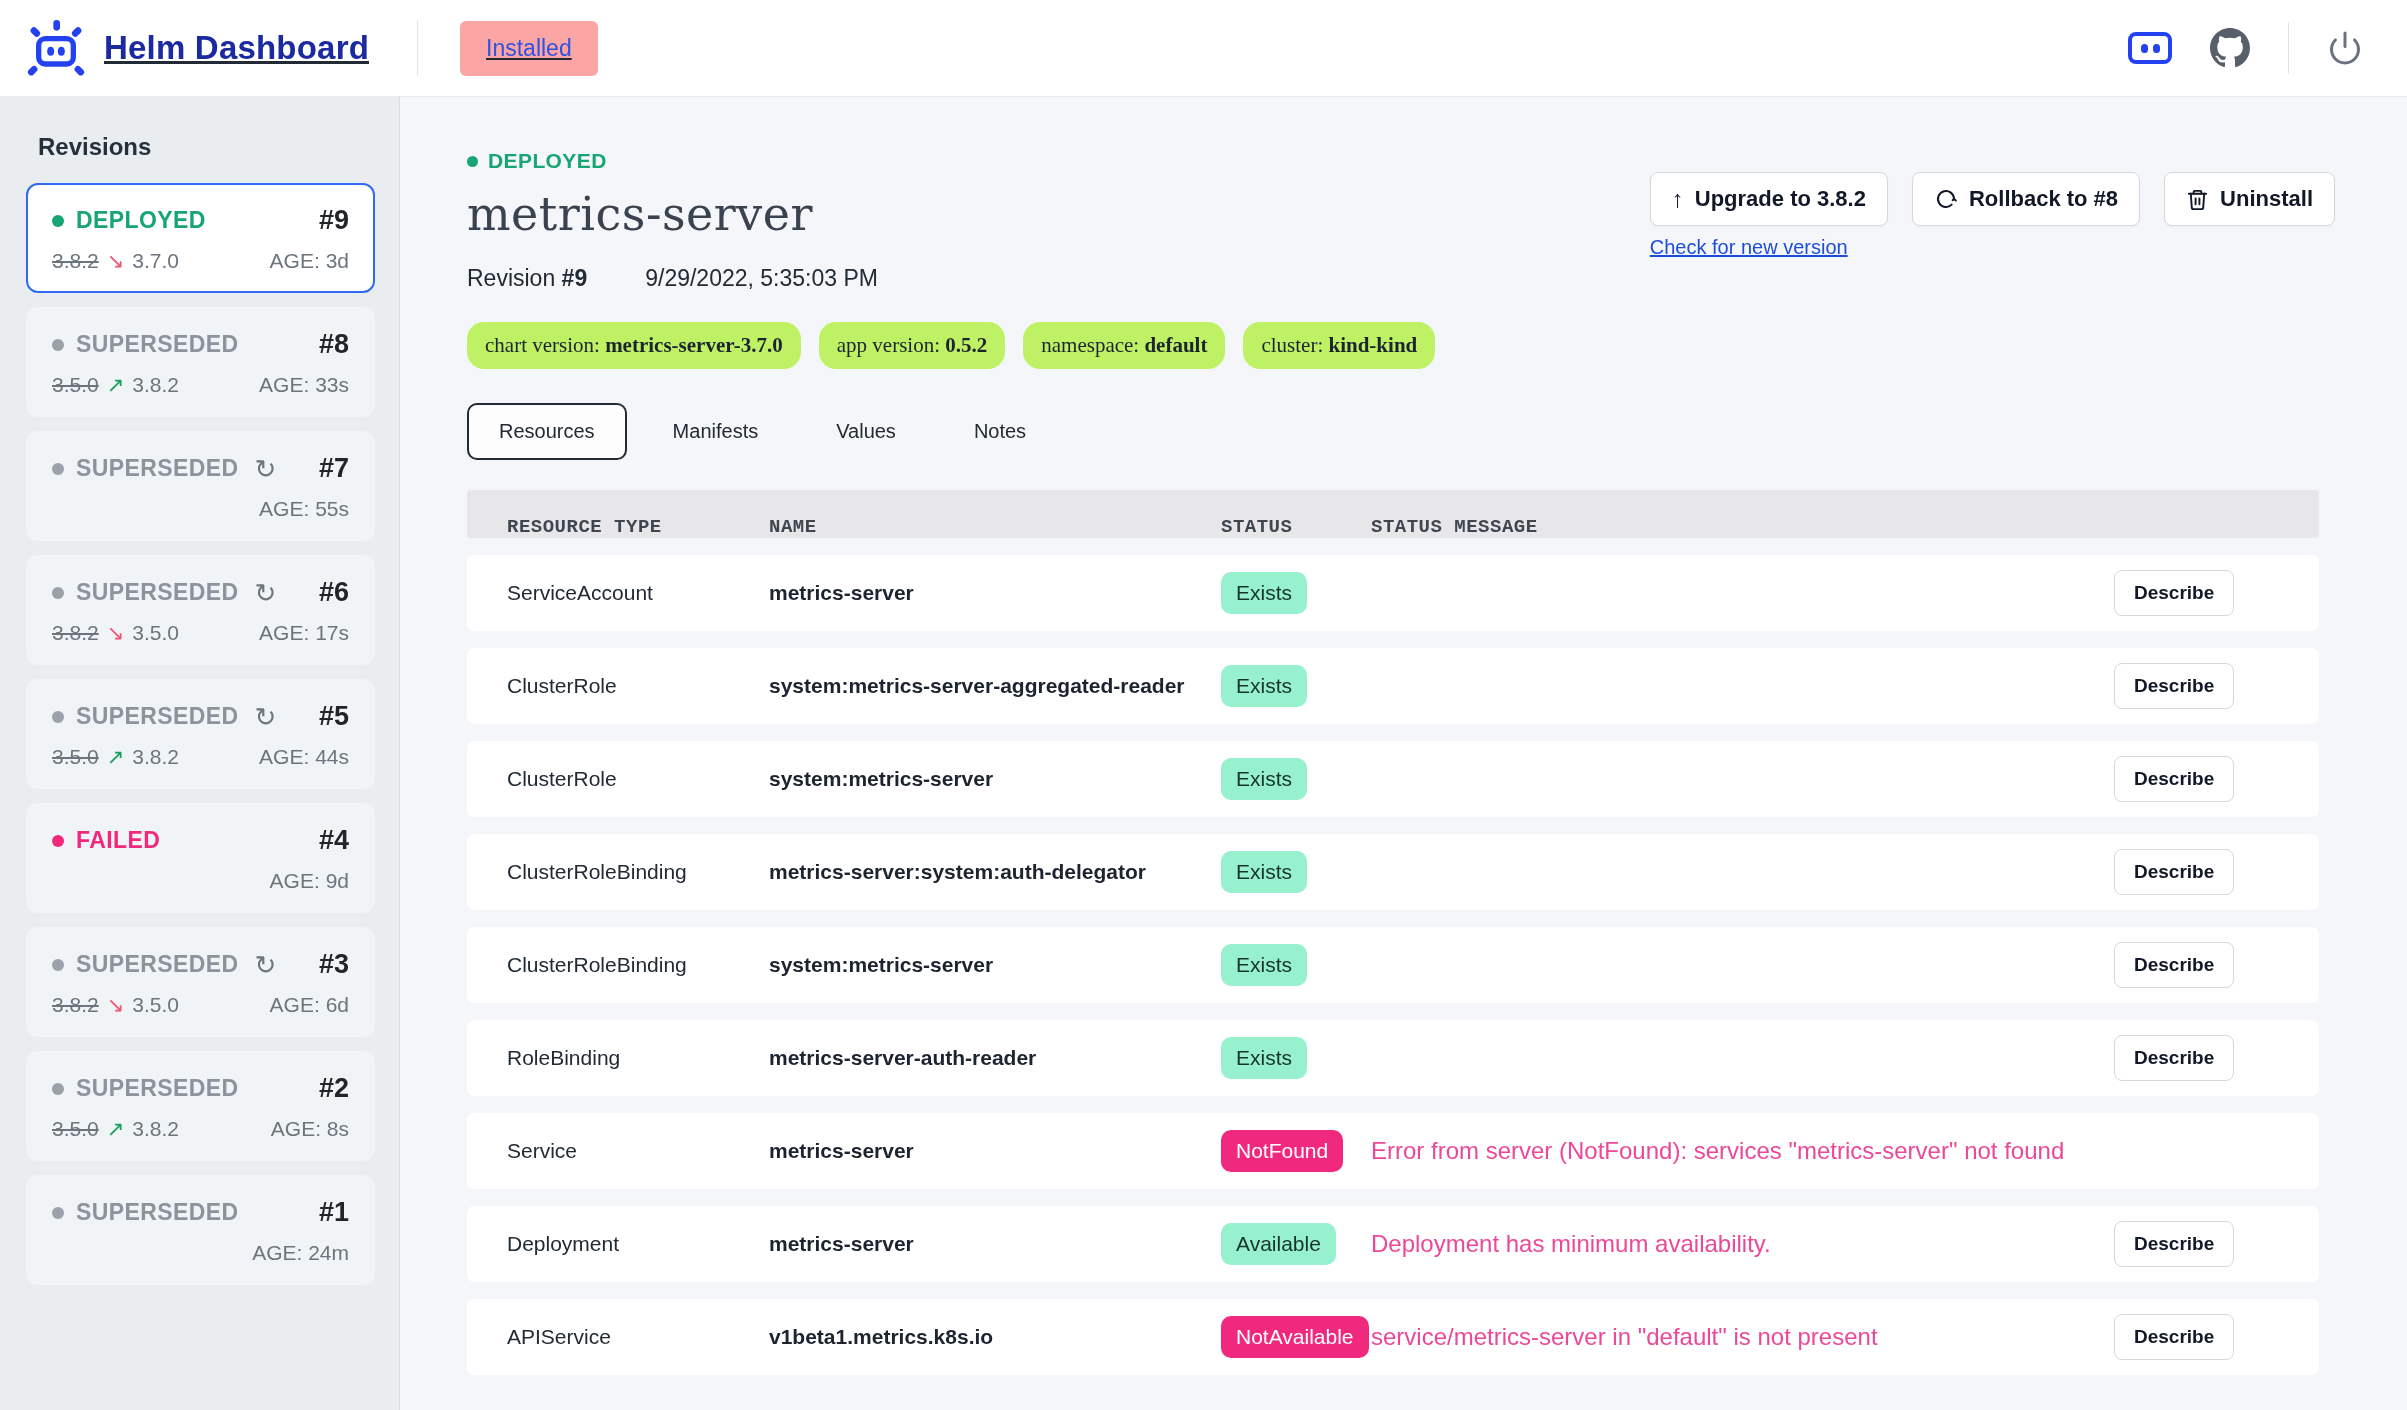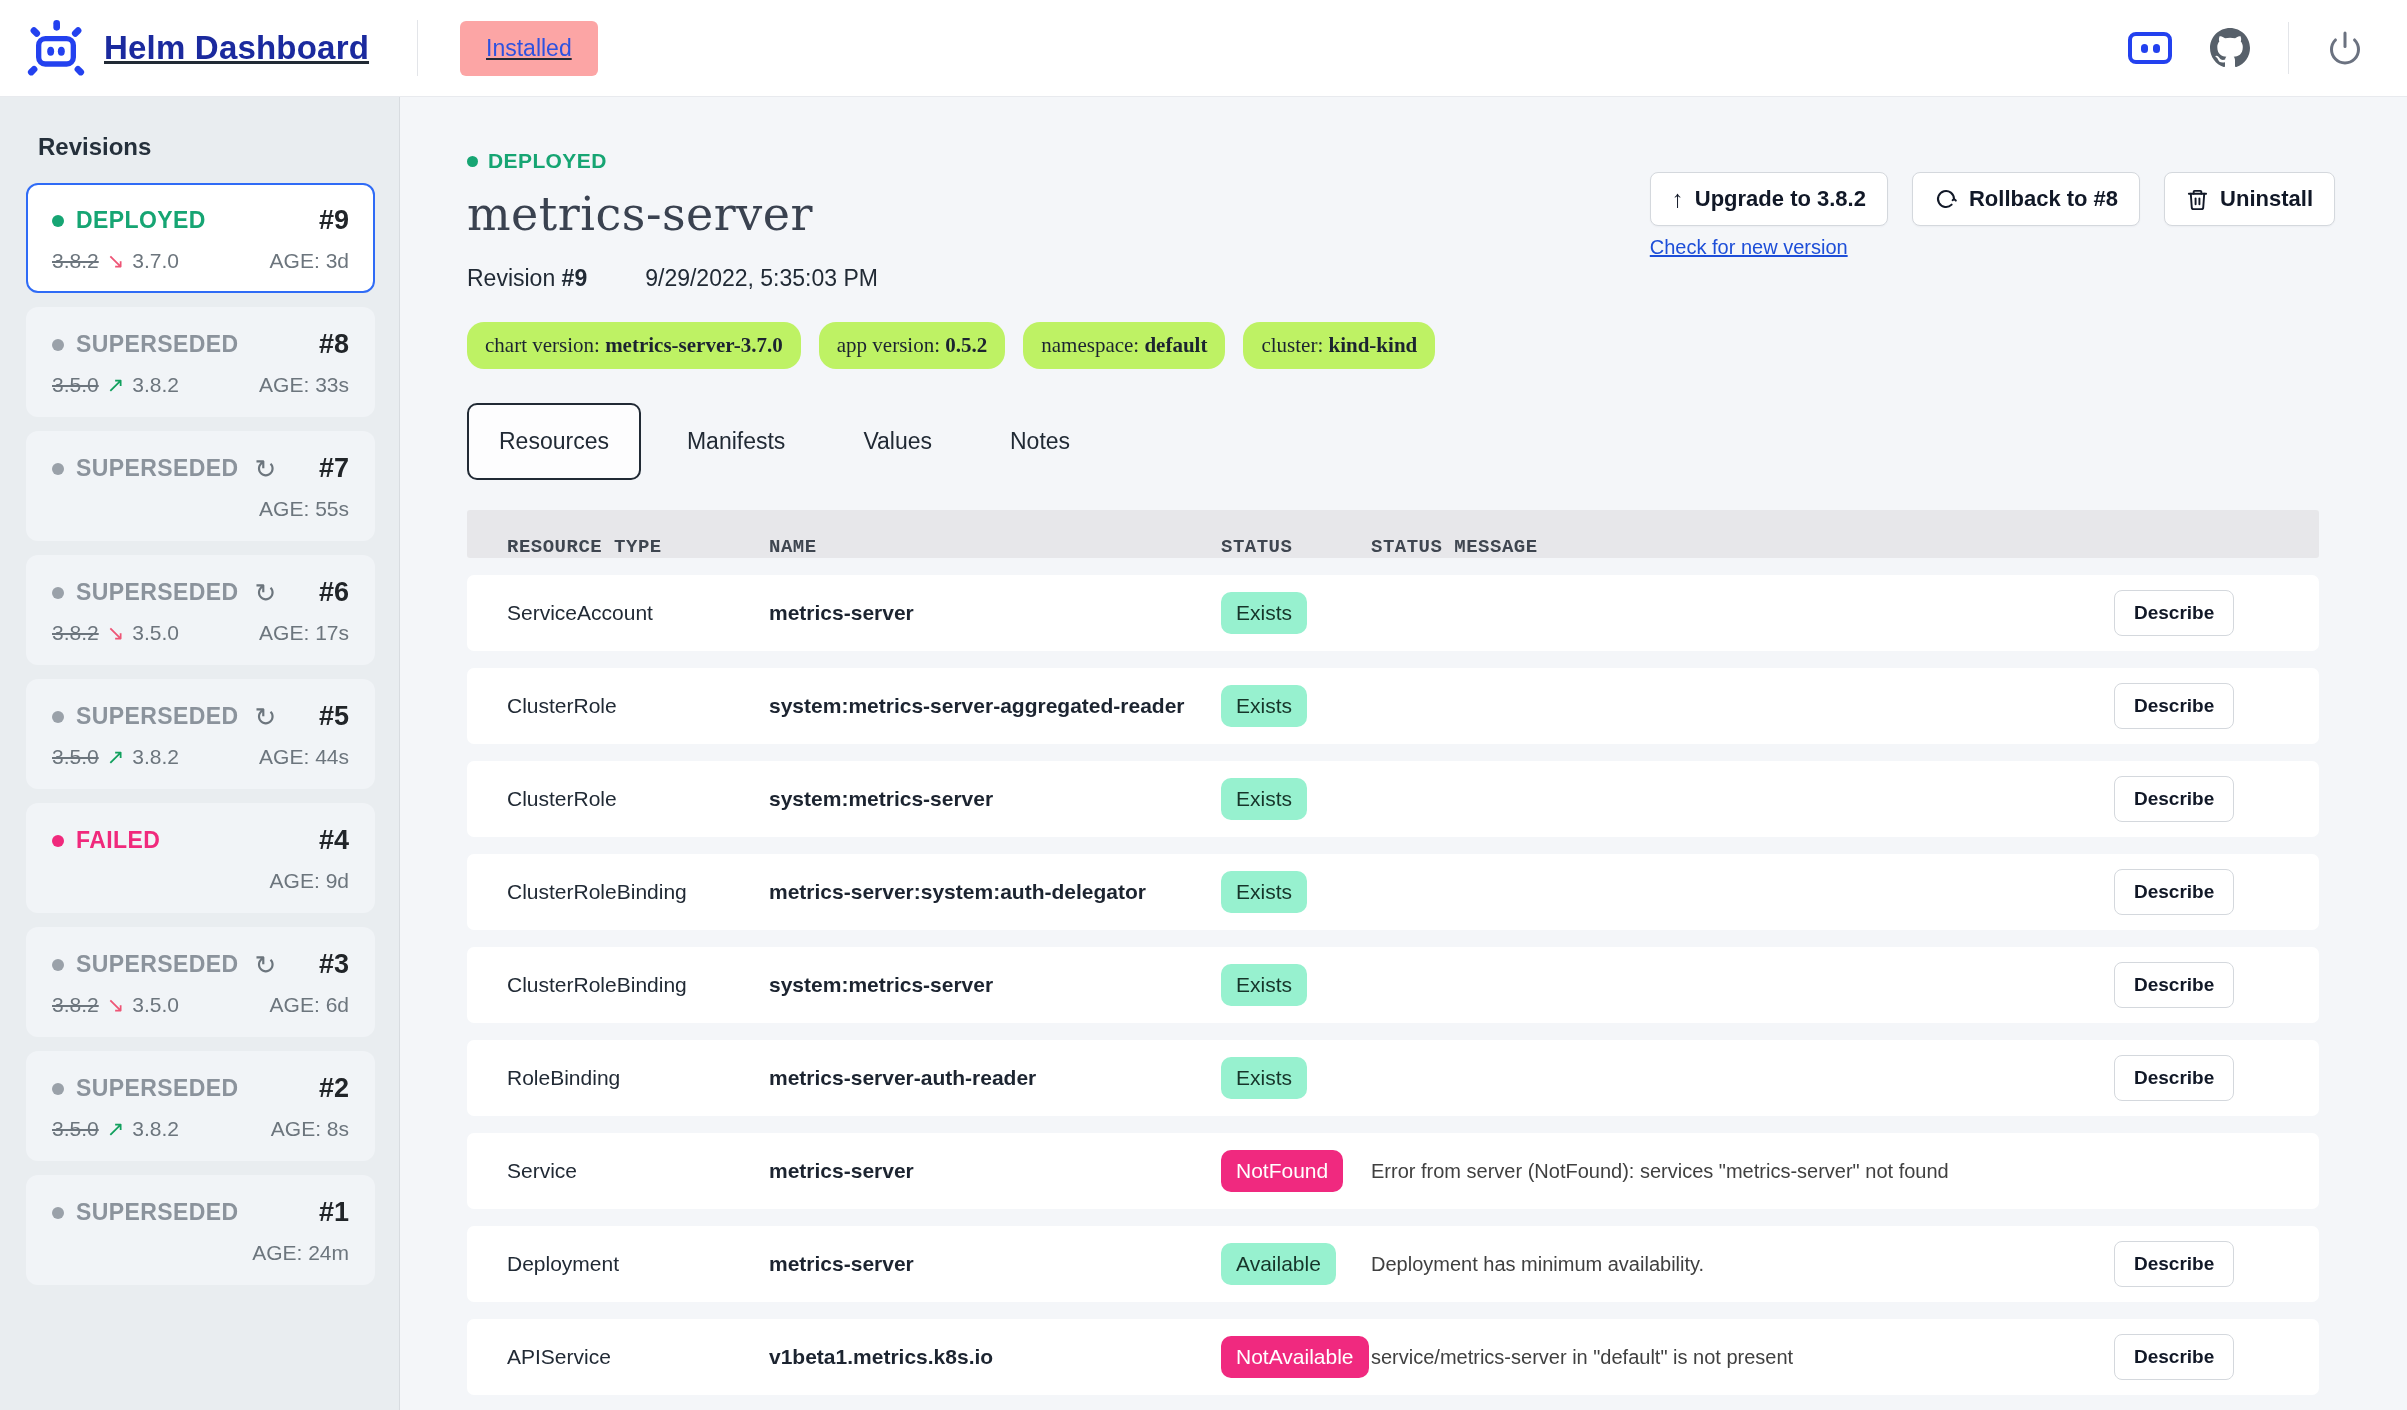--- a/index.html
+++ b/index.html
@@ -60,40 +60,40 @@
   .actions { position:absolute; top:75px; right:72px; display:flex; align-items:flex-start; gap:24px; }
   .action-col { display:flex; flex-direction:column; align-items:flex-start; }
   .btn { display:flex; align-items:center; gap:11px; background:#ffffff; border:1px solid #d4d8dd; border-radius:8px;
          padding:13px 21px; font-size:22px; font-weight:700; color:#111827; cursor:pointer;
          font-family:"Liberation Sans", sans-serif; box-shadow:0 1px 2px rgba(16,24,40,.04); }
   .btn .glyph { font-weight:400; font-size:24px; line-height:1; }
   .check-link { margin-top:10px; font-size:20px; color:#1d4ed8; text-decoration:underline; cursor:pointer; }
 
   
   .tabs { display:flex; align-items:center; margin-top:34px; }
-  .tab { font-size:23px; color:#212a35; padding:23px 30px; border:2.5px solid transparent; border-radius:10px;
+  .tab { font-size:20px; color:#212a35; padding:15px 30px; border:2.5px solid transparent; border-radius:10px;
          cursor:pointer; margin-right:14px; }
   .tab.active { border-color:#212a35; background:#fdfdfe; }
 
   
   .res-table { margin-top:30px; width:1852px; }
   .thead { display:flex; align-items:flex-end; background:#e7e7ea; border-radius:3px; height:48px;
            font-size:19px; font-weight:700; color:#3f4650; letter-spacing:.5px;font-family:Liberation Mono, monospace; }
   .row { display:flex; align-items:center; background:#ffffff; border-radius:7px; height:76px; margin-top:17px; }
   .c1 { width:302px; padding-left:40px; flex:0 0 auto; }
   .c2 { width:452px; flex:0 0 auto; }
   .c3 { width:150px; flex:0 0 auto; }
   .c4 { flex:1 1 auto; padding-right:20px; }
   .c5 { flex:0 0 auto; width:205px; display:flex; justify-content:flex-start; }
   .cell-type { font-size:21px; color:#212a35; }
   .cell-name { font-size:21px; font-weight:700; color:#1c2430; }
   .status-pill { display:inline-block; font-size:21px; padding:9px 15px; border-radius:10px; }
   .status-pill.ok { background:#97f1cf; color:#16352a;text-align:center; }
   .status-pill.error { background:#f0297f; color:#ffffff; }
-  .cell-msg { font-size:20px; color:#404040; }
+  .cell-msg { font-size:24px; color:#ec4899; }
   .describe-btn { background:#ffffff; border:1px solid #d4d8dd; border-radius:8px; padding:11px 19px;
                   font-size:19px; font-weight:700; color:#111827; cursor:pointer;
                   font-family:"Liberation Sans", sans-serif; }
   svg.ic { display:block; }
 </style>
 </head>
 <body>
 
 <div class="topbar">
   <svg class="logo ic" viewBox="0 0 48 48">

